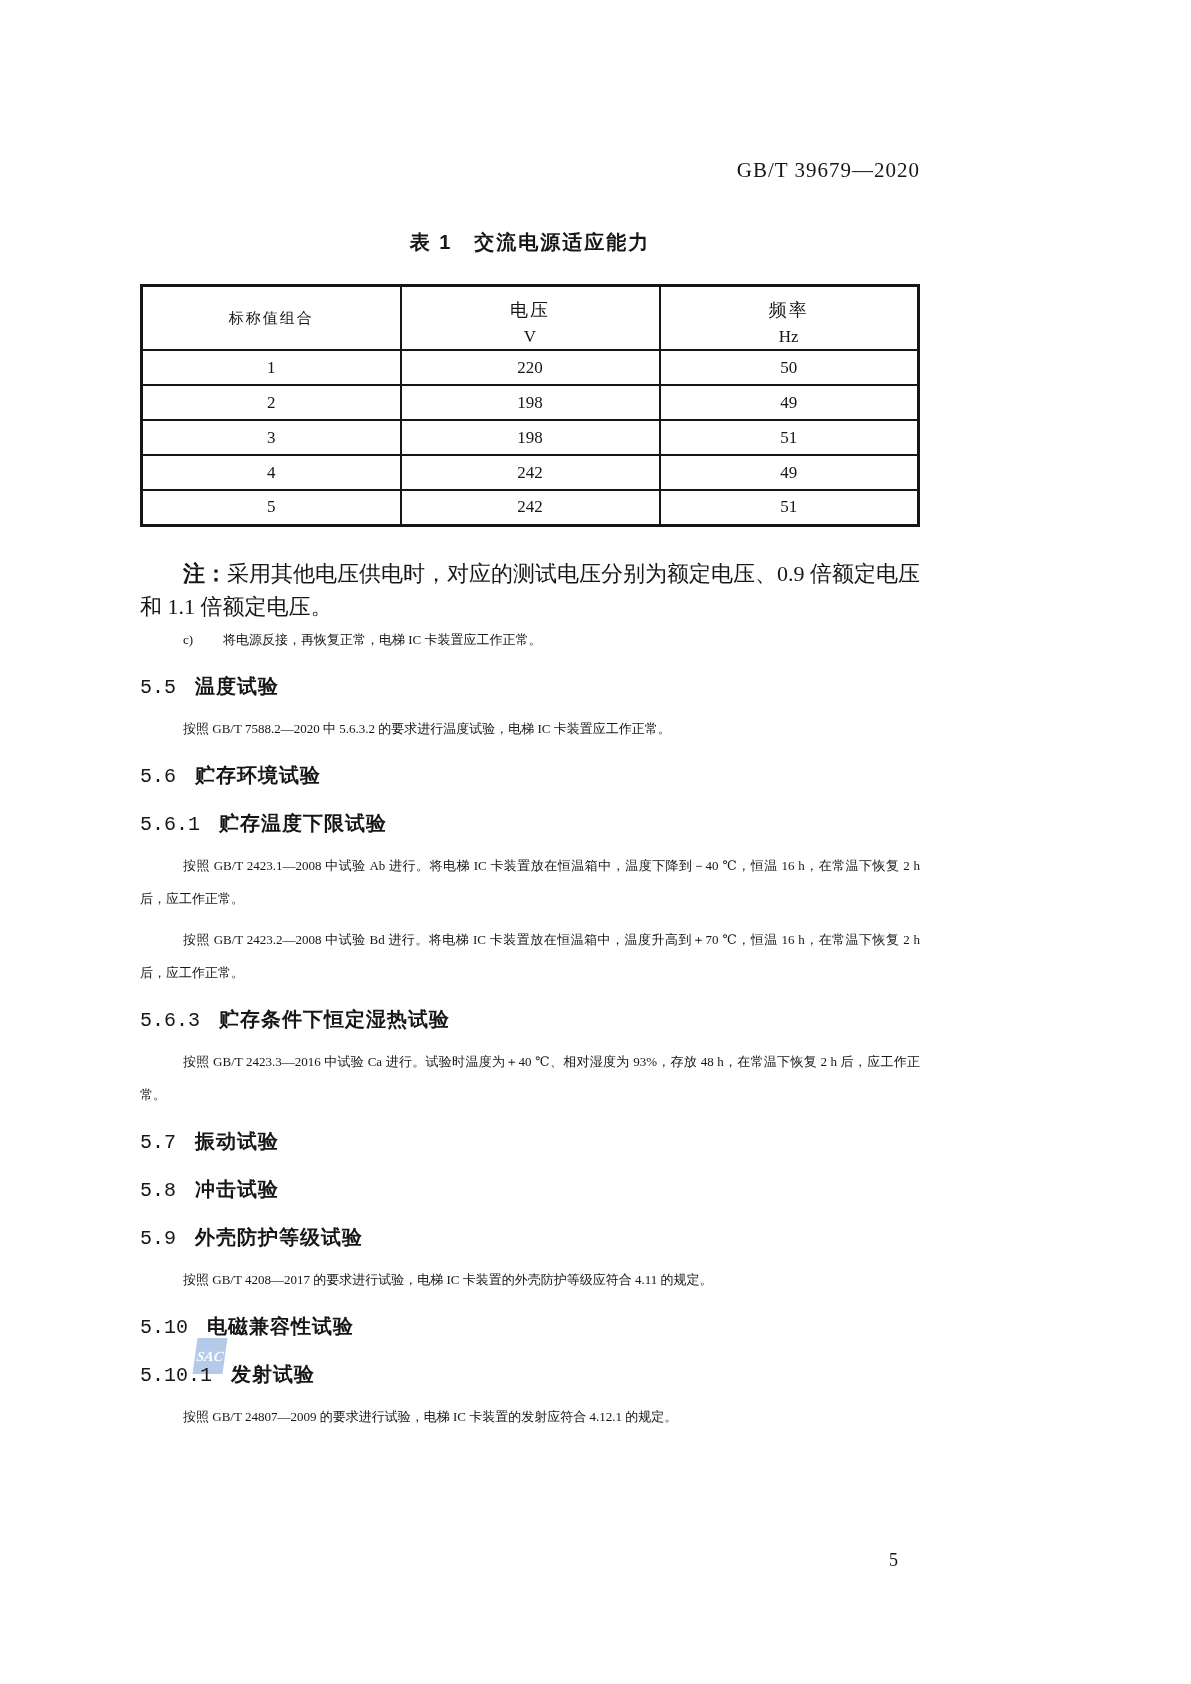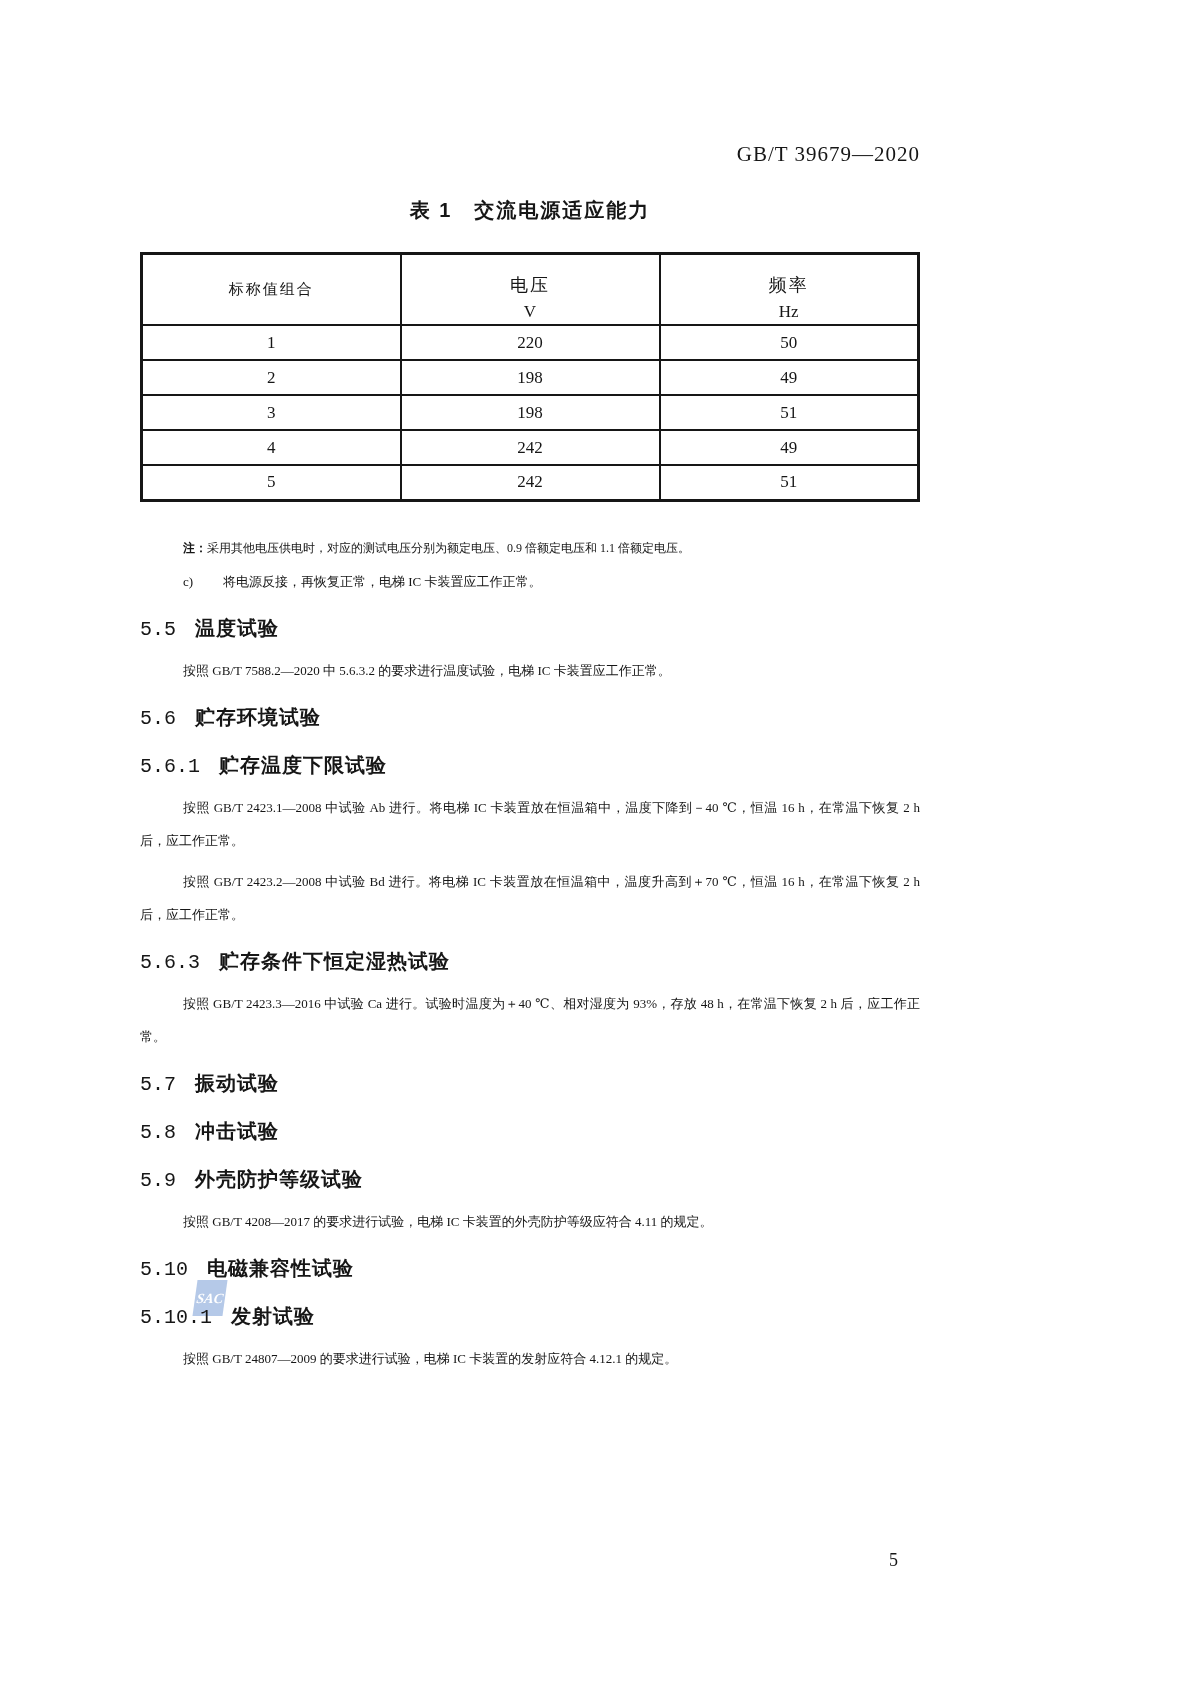--- a/index.html
+++ b/index.html
@@ -4,32 +4,32 @@
 <style>
   * { box-sizing: border-box; }
   html, body { margin: 0; padding: 0; background: #ffffff; }
   .page {
     position: relative;
     width: 1046px;
     height: 1684px;
     background: #ffffff;
     color: #161616;
     font-family: "Liberation Serif", "DejaVu Serif", serif;
-    padding: 0 126px 0 140px;
+    padding: 16px 126px 0 140px;
     overflow: hidden;
   }
   .doc-header {
     margin-top: 142px;
     text-align: right;
     font-size: 21px;
     line-height: 24px;
     letter-spacing: 1px;
   }
   .table-caption {
-    margin-top: 28px;
+    margin-top: 44px;
     text-align: center;
     font-size: 20px;
     font-weight: 700;
     line-height: 33px;
     font-family: "Liberation Sans", "DejaVu Sans", sans-serif;
     letter-spacing: 2px;
   }
   table.spec {
     margin-top: 25px;
     width: 100%;
@@ -40,27 +40,27 @@
   table.spec th, table.spec td {
     border: 2px solid #161616;
     text-align: center;
     vertical-align: middle;
     padding: 0;
   }
   table.spec thead tr { height: 62px; }
   table.spec tbody tr { height: 35px; }
   table.spec th { font-weight: 400; }
   .col-title-single { font-size: 15px; letter-spacing: 2px; }
-  .col-title { display: block; font-size: 18px; line-height: 27px; margin-top: 17px; letter-spacing: 2px; }
+  .col-title { display: block; font-size: 18px; line-height: 27px; margin-top: 10px; letter-spacing: 2px; }
   .col-unit  { display: block; font-size: 17px; line-height: 25px; }
   table.spec td { font-size: 17px; }
 
   .doc-body { position: relative; }
   .block { font-size: 13px; line-height: 33px; margin-top: 14px; }
-  .note { margin-top: 30px; font-size: 12px; text-indent: 43px; }
+  .note { margin-top: 30px; font-size: 22px; text-indent: 43px; }
   .note .note-label { font-family: "Liberation Sans", "DejaVu Sans", sans-serif; font-weight: 700; }
   .list_item { margin-top: 0; text-indent: 43px; }
   .list_item .li-marker { display: inline-block; width: 40px; text-indent: 0; }
   .para { text-indent: 43px; text-align: justify; margin-top: 8px; }
   .heading { font-size: 20px; }
   .heading .h-num { font-family: Liberation Mono, monospace; margin-right: 19px; position: relative; z-index: 1; }
   .heading .h-title { font-family: Liberation Serif, serif; font-weight: 700; letter-spacing: 1px; position: relative; z-index: 1; }
   .heading.has-watermark { position: relative; }
   .watermark {
     position: absolute;

